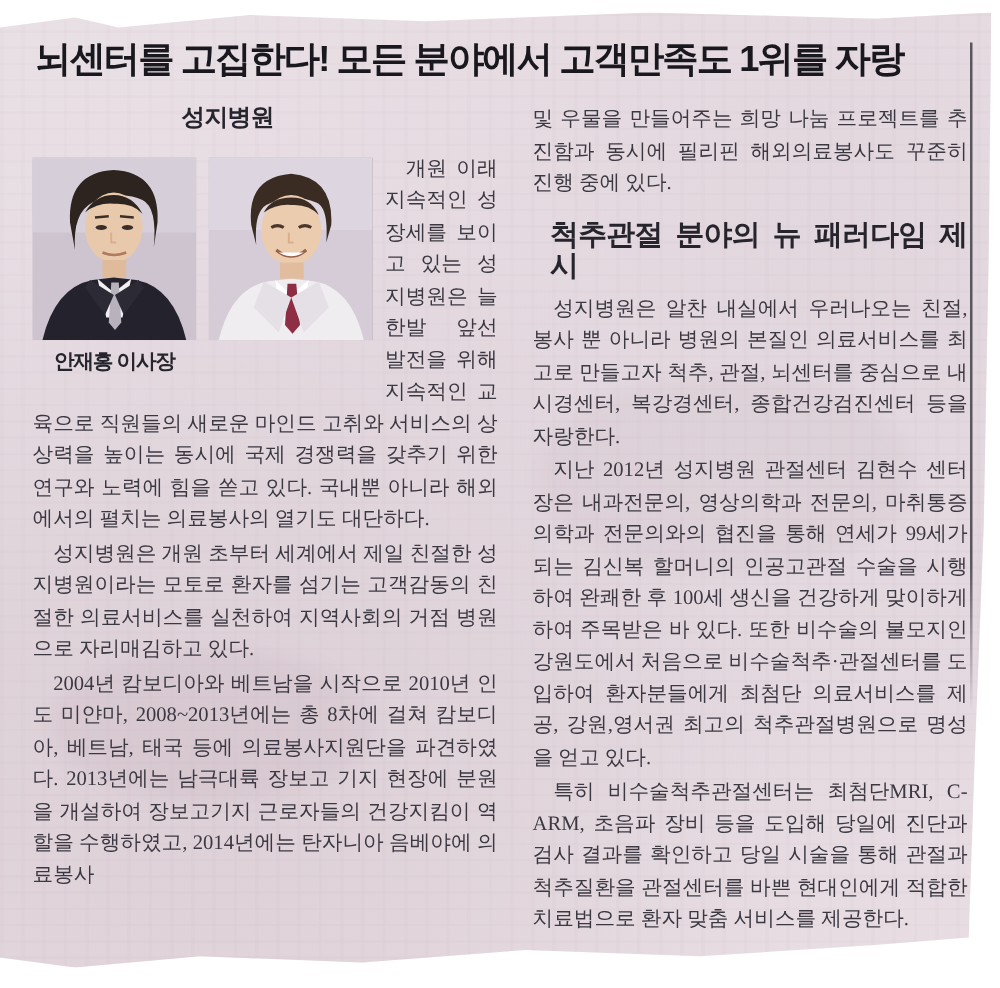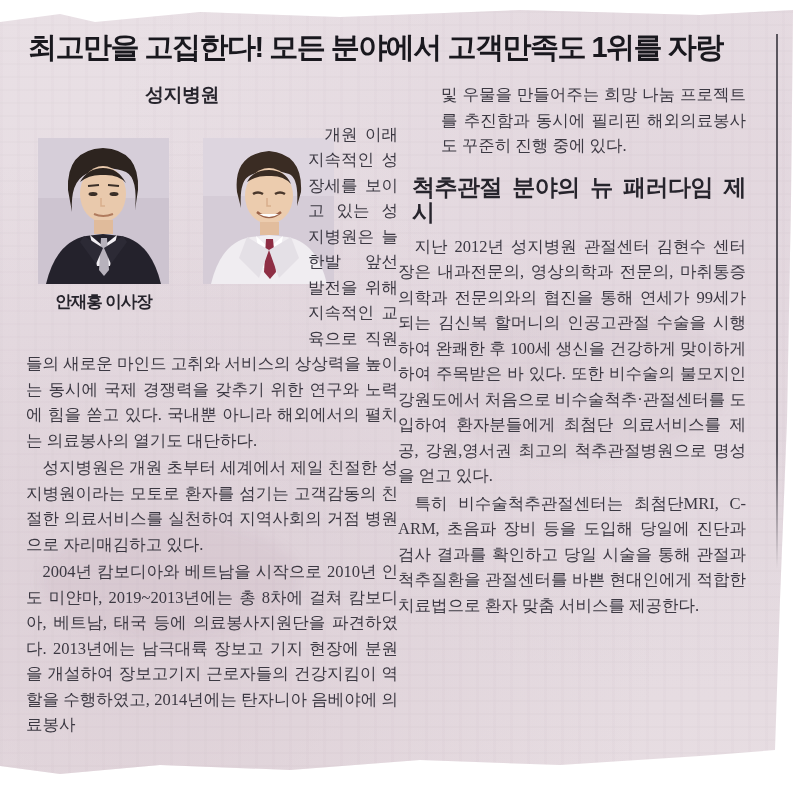--- a/index.html
+++ b/index.html
@@ -33,33 +33,33 @@
   .red-mark.tl{left:5px;top:6px;width:9px;height:11px;}
   .red-mark.tr{right:12px;top:2px;width:26px;height:7px;opacity:.35;}
 
   .inner{position:absolute;left:26px;top:14px;width:748px;}
   h1.headline{
     margin:14px 0 6px 2px;
     font-family:"Liberation Sans","DejaVu Sans",sans-serif;
     font-weight:bold;font-size:29px;letter-spacing:-1.5px;
     color:#19181e;white-space:nowrap;
   }
-  .cols{display:flex;margin-top:14px;}
+  .cols{display:flex;gap:28px;margin-top:14px;}
   .col{color:#3b3842;font-size:16.5px;line-height:25.5px;text-align:justify;}
   .col.left{width:372px;}
   .col.right{width:348px;}
   .col p{margin:0 0 2px 0;text-indent:1em;}
-  .col p.noindent{text-indent:0;margin-left:43px;}
+  .col p.noindent{text-indent:0;}
   h2.section-title{
     font-family:"Liberation Sans","DejaVu Sans",sans-serif;
     font-size:19px;font-weight:bold;color:#26242c;
     text-align:center;margin:0 60px 14px 0;letter-spacing:-.5px;
   }
   .photos{float:left;width:272px;margin:4px 10px 4px 0;display:flex;gap:10px;}
-  .photos figure{margin:12px;width:131px;}
+  .photos figure{margin:0;width:131px;}
   .photo{width:131px;height:146px;overflow:hidden;background:#cfc6d2;box-shadow:0 0 0 1px rgba(90,80,95,.25) inset;}
   .photo svg{display:block;}
   figcaption{
     font-family:"Liberation Sans","DejaVu Sans",sans-serif;
     font-weight:bold;font-size:16.5px;color:#26242c;
     text-align:center;margin-top:5px;letter-spacing:-1px;white-space:nowrap;
   }
   h3.subheading{
     font-family:"Liberation Sans","DejaVu Sans",sans-serif;
     font-size:23px;font-weight:bold;color:#26242c;
@@ -75,21 +75,21 @@
 <body>
 
 <div class="clipping">
   <div class="texture"></div>
   <div class="smudge a"></div>
   <div class="smudge b"></div>
   <div class="red-mark tl"></div>
   <div class="red-mark tr"></div>
 
   <div class="inner">
-    <h1 class="headline">최고만을 고집한다! 모든 분야에서 고객만족도 1위를 자랑</h1>
+    <h1 class="headline">뇌센터를 고집한다! 모든 분야에서 고객만족도 1위를 자랑</h1>
 
     <div class="cols">
 
       <div class="col left">
         <h2 class="section-title">성지병원</h2>
 
         <div class="photos">
           <figure>
             <div class="photo">
               <svg width="131" height="146" viewBox="0 0 131 146" xmlns="http://www.w3.org/2000/svg">
@@ -133,26 +133,27 @@
                 <path d="M63 101 L70 101 L73 134 L67 141 L61 134 Z" fill="#8e2e44"></path>
                 <path d="M44 99 L66 112 L56 140 L36 120 Z" fill="#e4e0e6"></path>
                 <path d="M88 99 L66 112 L76 140 L96 120 Z" fill="#e4e0e6"></path>
               </svg>
             </div>
           </figure>
         </div>
 
         <p>개원 이래 지속적인 성장세를 보이고 있는 성지병원은 늘 한발 앞선 발전을 위해 지속적인 교육으로 직원들의 새로운 마인드 고취와 서비스의 상상력을 높이는 동시에 국제 경쟁력을 갖추기 위한 연구와 노력에 힘을 쏟고 있다. 국내뿐 아니라 해외에서의 펼치는 의료봉사의 열기도 대단하다.</p>
         <p>성지병원은 개원 초부터 세계에서 제일 친절한 성지병원이라는 모토로 환자를 섬기는 고객감동의 친절한 의료서비스를 실천하여 지역사회의 거점 병원으로 자리매김하고 있다.</p>
-        <p>2004년 캄보디아와 베트남을 시작으로 2010년 인도 미얀마, 2019~2013년에는 총 8차에 걸쳐 캄보디아, 베트남, 태국 등에 의료봉사지원단을 파견하였다. 2013년에는 남극대륙 장보고 기지 현장에 분원을 개설하여 장보고기지 근로자들의 건강지킴이 역할을 수행하였고, 2014년에는 탄자니아 음베야에 의료봉사</p>
+        <p>2004년 캄보디아와 베트남을 시작으로 2010년 인도 미얀마, 2008~2013년에는 총 8차에 걸쳐 캄보디아, 베트남, 태국 등에 의료봉사지원단을 파견하였다. 2013년에는 남극대륙 장보고 기지 현장에 분원을 개설하여 장보고기지 근로자들의 건강지킴이 역할을 수행하였고, 2014년에는 탄자니아 음베야에 의료봉사</p>
       </div>
 
       <div class="col right">
         <p class="noindent">및 우물을 만들어주는 희망 나눔 프로젝트를 추진함과 동시에 필리핀 해외의료봉사도 꾸준히 진행 중에 있다.</p>
         <h3 class="subheading">척추관절 분야의 뉴 패러다임 제시</h3>
+        <p>성지병원은 알찬 내실에서 우러나오는 친절, 봉사 뿐 아니라 병원의 본질인 의료서비스를 최고로 만들고자 척추, 관절, 뇌센터를 중심으로 내시경센터, 복강경센터, 종합건강검진센터 등을 자랑한다.</p>
         <p>지난 2012년 성지병원 관절센터 김현수 센터장은 내과전문의, 영상의학과 전문의, 마취통증의학과 전문의와의 협진을 통해 연세가 99세가 되는 김신복 할머니의 인공고관절 수술을 시행하여 완쾌한 후 100세 생신을 건강하게 맞이하게 하여 주목받은 바 있다. 또한 비수술의 불모지인 강원도에서 처음으로 비수술척추·관절센터를 도입하여 환자분들에게 최첨단 의료서비스를 제공, 강원,영서권 최고의 척추관절병원으로 명성을 얻고 있다.</p>
         <p>특히 비수술척추관절센터는 최첨단MRI, C-ARM, 초음파 장비 등을 도입해 당일에 진단과 검사 결과를 확인하고 당일 시술을 통해 관절과 척추질환을 관절센터를 바쁜 현대인에게 적합한 치료법으로 환자 맞춤 서비스를 제공한다.</p>
       </div>
 
     </div>
   </div>
 
   <div class="v-rule"></div>
   <div class="bottom-rule"></div>
 </div>

